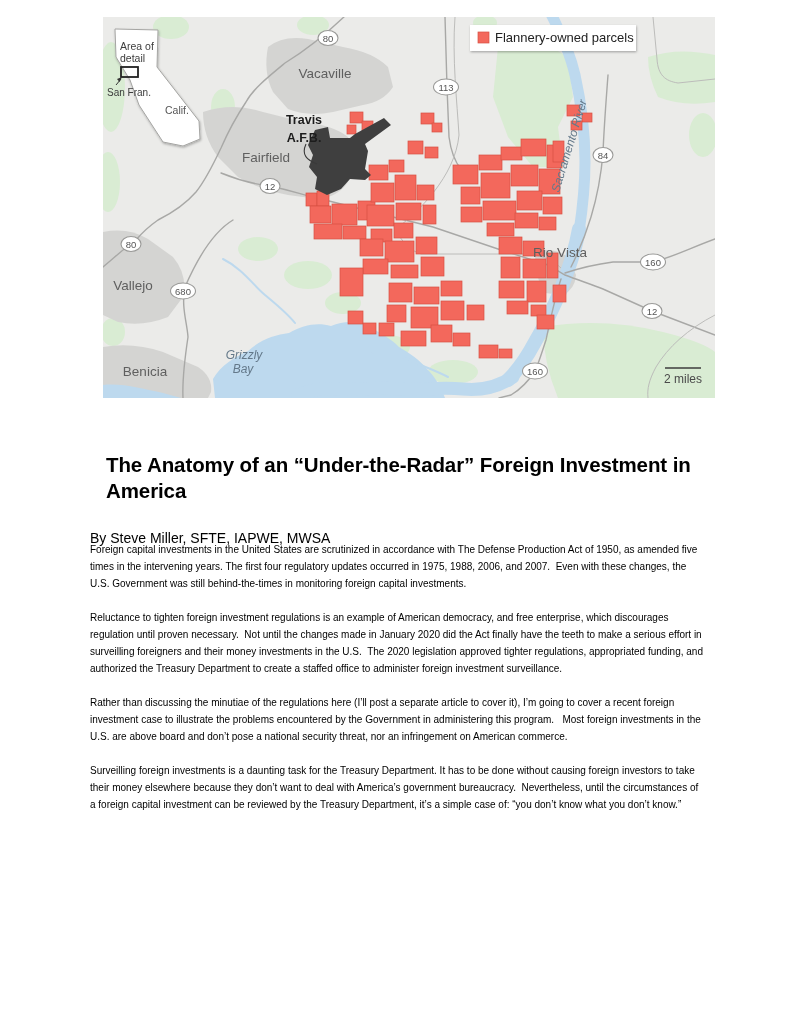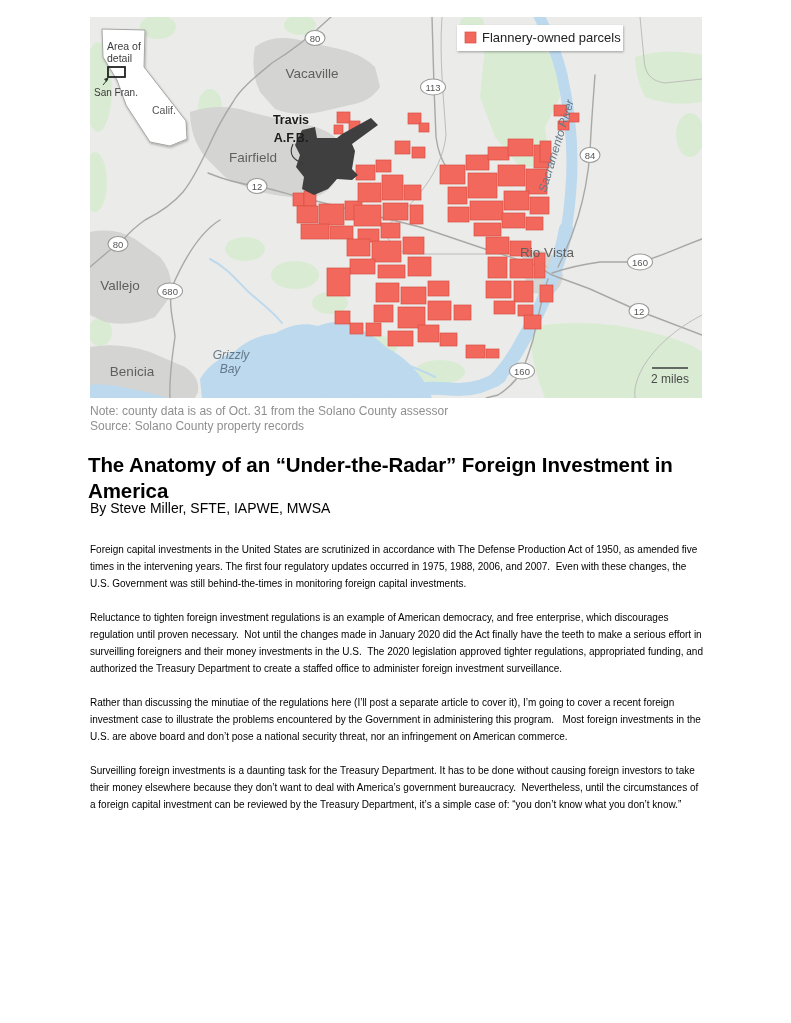--- a/index.html
+++ b/index.html
@@ -4,21 +4,21 @@
 <style>
   * { margin:0; padding:0; box-sizing:border-box; }
   html,body { background:#fff; }
   body {
     width:791px; height:1023px; overflow:hidden;
     font-family:"Liberation Sans", sans-serif; color:#000;
     position:relative;
   }
   .page { position:relative; width:791px; height:1023px; background:var(--page-bg,#fff); }
 
-  .map-figure { position:absolute; left:90px; top:17px; width:500px; height:381px; }
+  .map-figure { position:absolute; left:103px; top:17px; width:500px; height:381px; }
   .map-figure svg { display:block; }
 
   
   .map-bg { fill:var(--map-bg,#ebebe9); }
   .green  { fill:var(--green,#d9ecd3); }
   .urban  { fill:var(--urban,#d4d4d2); }
   .water-fill   { fill:var(--water,#bdd9ee); }
   .water-stroke { stroke:var(--water,#bdd9ee); fill:none; stroke-linecap:round; }
   .road     { stroke:var(--road,#a8a8a6); fill:none; stroke-width:1.4; stroke-linecap:round; }
   .boundary { stroke:var(--boundary,#b9b9b7); fill:none; stroke-width:1; }
@@ -36,24 +36,24 @@
   .inset-label { font-size:10.5px; fill:#3c3c3c; }
   .scale-line  { stroke:#3c3c3c; stroke-width:1.6; }
   .scale-text  { font-size:12px; fill:#4a4a4a; text-anchor:middle; }
 
   
   .map-notes {
     position:absolute; left:90px; top:404px;
     font-size:12px; line-height:15px; color:var(--note-gray,#8f8f8f);
   }
   .article-title {
-    position:absolute; left:88px; top:452px; width:616px;
+    position:absolute; left:106px; top:452px; width:616px;
     font-size:20.5px; line-height:26px; font-weight:bold; letter-spacing:-0.1px;
   }
-  .byline { position:absolute; left:90px; top:500px; font-size:14px; }
+  .byline { position:absolute; left:90px; top:530px; font-size:14px; }
   .body-copy {
     position:absolute; left:90px; top:541px; width:616px;
     font-size:10px; line-height:17px;
   }
   .body-copy p { margin-bottom:17px; white-space:pre-wrap; }
 </style>
 </head>
 <body>
 
 <div class="page">
@@ -273,24 +273,20 @@
         <text class="inset-label" x="62" y="97" style="fill:#555">Calif.</text>
       </g>
 
       <g>
         <line class="scale-line" x1="562" y1="351" x2="598" y2="351"></line>
         <text class="scale-text" x="580" y="366">2 miles</text>
       </g>
     </svg>
   </figure>
 
-  <div class="map-notes">
-    <div>Note: county data is as of Oct. 31 from the Solano County assessor</div>
-    <div>Source: Solano County property records</div>
-  </div>
 
   <h1 class="article-title">The Anatomy of an “Under-the-Radar” Foreign Investment in America</h1>
 
   <div class="byline">By Steve Miller, SFTE, IAPWE, MWSA</div>
 
   <div class="body-copy">
     <p>Foreign capital investments in the United States are scrutinized in accordance with The Defense Production Act of 1950, as amended five times in the intervening years. The first four regulatory updates occurred in 1975, 1988, 2006, and 2007.  Even with these changes, the U.S. Government was still behind-the-times in monitoring foreign capital investments.</p>
     <p>Reluctance to tighten foreign investment regulations is an example of American democracy, and free enterprise, which discourages regulation until proven necessary.  Not until the changes made in January 2020 did the Act finally have the teeth to make a serious effort in surveilling foreigners and their money investments in the U.S.  The 2020 legislation approved tighter regulations, appropriated funding, and authorized the Treasury Department to create a staffed office to administer foreign investment surveillance.</p>
     <p>Rather than discussing the minutiae of the regulations here (I’ll post a separate article to cover it), I’m going to cover a recent foreign investment case to illustrate the problems encountered by the Government in administering this program.   Most foreign investments in the U.S. are above board and don’t pose a national security threat, nor an infringement on American commerce.</p>
     <p>Surveilling foreign investments is a daunting task for the Treasury Department. It has to be done without causing foreign investors to take their money elsewhere because they don’t want to deal with America’s government bureaucracy.  Nevertheless, until the circumstances of a foreign capital investment can be reviewed by the Treasury Department, it’s a simple case of: “you don’t know what you don’t know.”</p>

